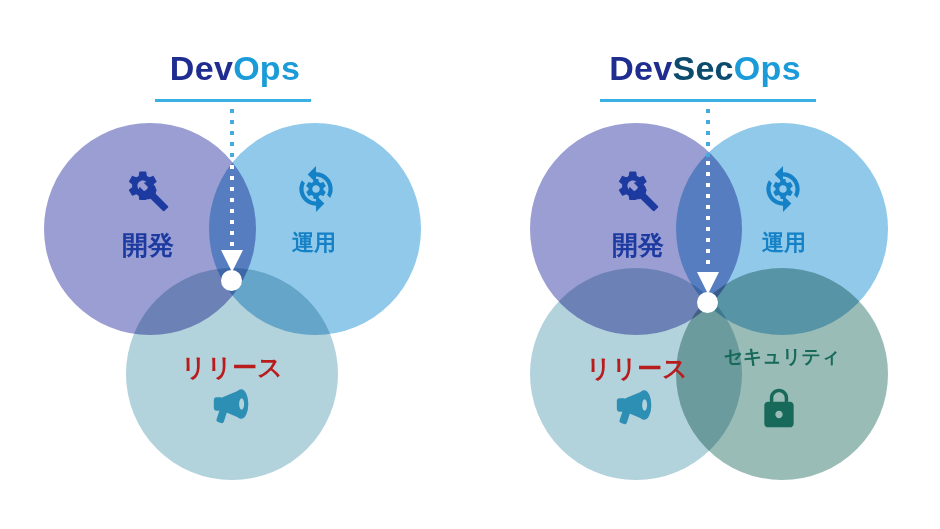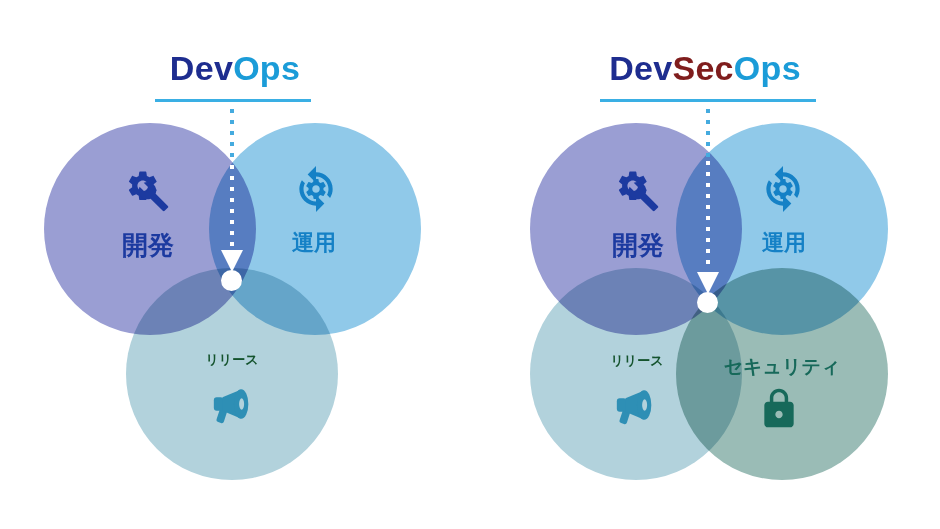--- a/index.html
+++ b/index.html
@@ -3,40 +3,40 @@
 <meta charset="utf-8">
 <style>
   html,body{margin:0;padding:0;background:#fff;}
   .canvas{position:relative;width:940px;height:529px;background:#ffffff;overflow:hidden;
           font-family:"Liberation Sans",sans-serif;}
   .diagram{position:absolute;top:0;width:470px;height:403px;isolation:isolate;}
   .d-left{left:0;} .d-right{left:470px;}
 
   .title{position:absolute;left:0;right:0;top:50px;margin:0;text-align:center;
          font-size:34px;font-weight:bold;letter-spacing:.3px;line-height:1.1;}
-  .c-navy{color:#1e2d8f;} .c-green{color:#7f1d1d;margin-top:13px;} .c-blue{color:#1b9cd8;}
+  .c-navy{color:#1e2d8f;} .c-green{color:#0c4a6e;margin-top:13px;} .c-blue{color:#1b9cd8;}
   .underline{position:absolute;top:99px;height:3px;background:#3aafe4;}
   .u-left{left:155px;width:156px;} .u-right{left:130px;width:216px;}
 
   .circle{position:absolute;width:212px;height:212px;border-radius:50%;mix-blend-mode:multiply;}
   .fill-dev{background:#9a9ed3;} .fill-ops{background:#90c9e9;}
   .fill-rel{background:#b2d2dc;} .fill-sec{background:#9abcb6;}
 
   .vdots{position:absolute;width:6px;background-repeat:repeat-y;background-size:6px 11px;}
   .vdots.blue{background-image:radial-gradient(circle 2.2px at 3px 3px,#45abdf 99%,transparent 100%);}
   .vdots.white{background-image:radial-gradient(circle 2.4px at 3px 3px,#ffffff 99%,transparent 100%);}
   .tri{position:absolute;width:0;height:0;border-left:11px solid transparent;
        border-right:11px solid transparent;border-top:22px solid #ffffff;}
   .enddot{position:absolute;width:21px;height:21px;border-radius:50%;background:#ffffff;}
 
   .icon{position:absolute;line-height:0;}
   .label{position:absolute;text-align:center;font-weight:bold;white-space:nowrap;}
   .l-dev{color:#1c3aa0;font-size:26px;}
   .l-ops{color:#1581c6;font-size:22px;}
-  .l-rel{color:#14532d;font-size:13px;}
+  .l-rel{color:#b91c1c;font-size:25px;}
   .l-sec{color:#17695a;font-size:19px;}
 </style>
 </head>
 <body>
 
 <div class="canvas">
 
   <section class="diagram d-left">
     <h1 class="title"><span class="c-navy">Dev</span><span class="c-blue">Ops</span></h1>
     <div class="underline u-left"></div>
@@ -116,21 +116,21 @@
         <g fill="#2e8fb5">
           <rect x="10" y="29" width="8" height="15" rx="2.5" transform="rotate(18 14 31)"></rect>
           <rect x="4" y="17" width="10" height="14" rx="3"></rect>
           <polygon points="13,17 32,9 32,39 13,31"></polygon>
           <ellipse cx="32.5" cy="24" rx="7.5" ry="15.5"></ellipse>
         </g>
         <ellipse cx="33" cy="24" rx="2.6" ry="6" fill="#b2d2dc"></ellipse>
       </svg>
     </div>
 
-    <div class="label l-sec" style="left:237px;top:354px;width:150px;">セキュリティ</div>
+    <div class="label l-sec" style="left:237px;top:344px;width:150px;">セキュリティ</div>
     <div class="icon" style="left:287px;top:387px;">
       <svg width="44" height="44" viewBox="0 0 48 48">
         <path fill="#17695a" transform="scale(2)" d="M18 8h-1V6c0-2.76-2.24-5-5-5S7 3.24 7 6v2H6c-1.1 0-2 .9-2 2v10c0 1.1.9 2 2 2h12c1.1 0 2-.9 2-2V10c0-1.1-.9-2-2-2zm-6 9c-1.1 0-2-.9-2-2s.9-2 2-2 2 .9 2 2-.9 2-2 2zm3.1-9H8.9V6c0-1.71 1.39-3.1 3.1-3.1 1.71 0 3.1 1.39 3.1 3.1v2z"></path>
       </svg>
     </div>
   </section>
 
 </div>
 
 </body></html>

